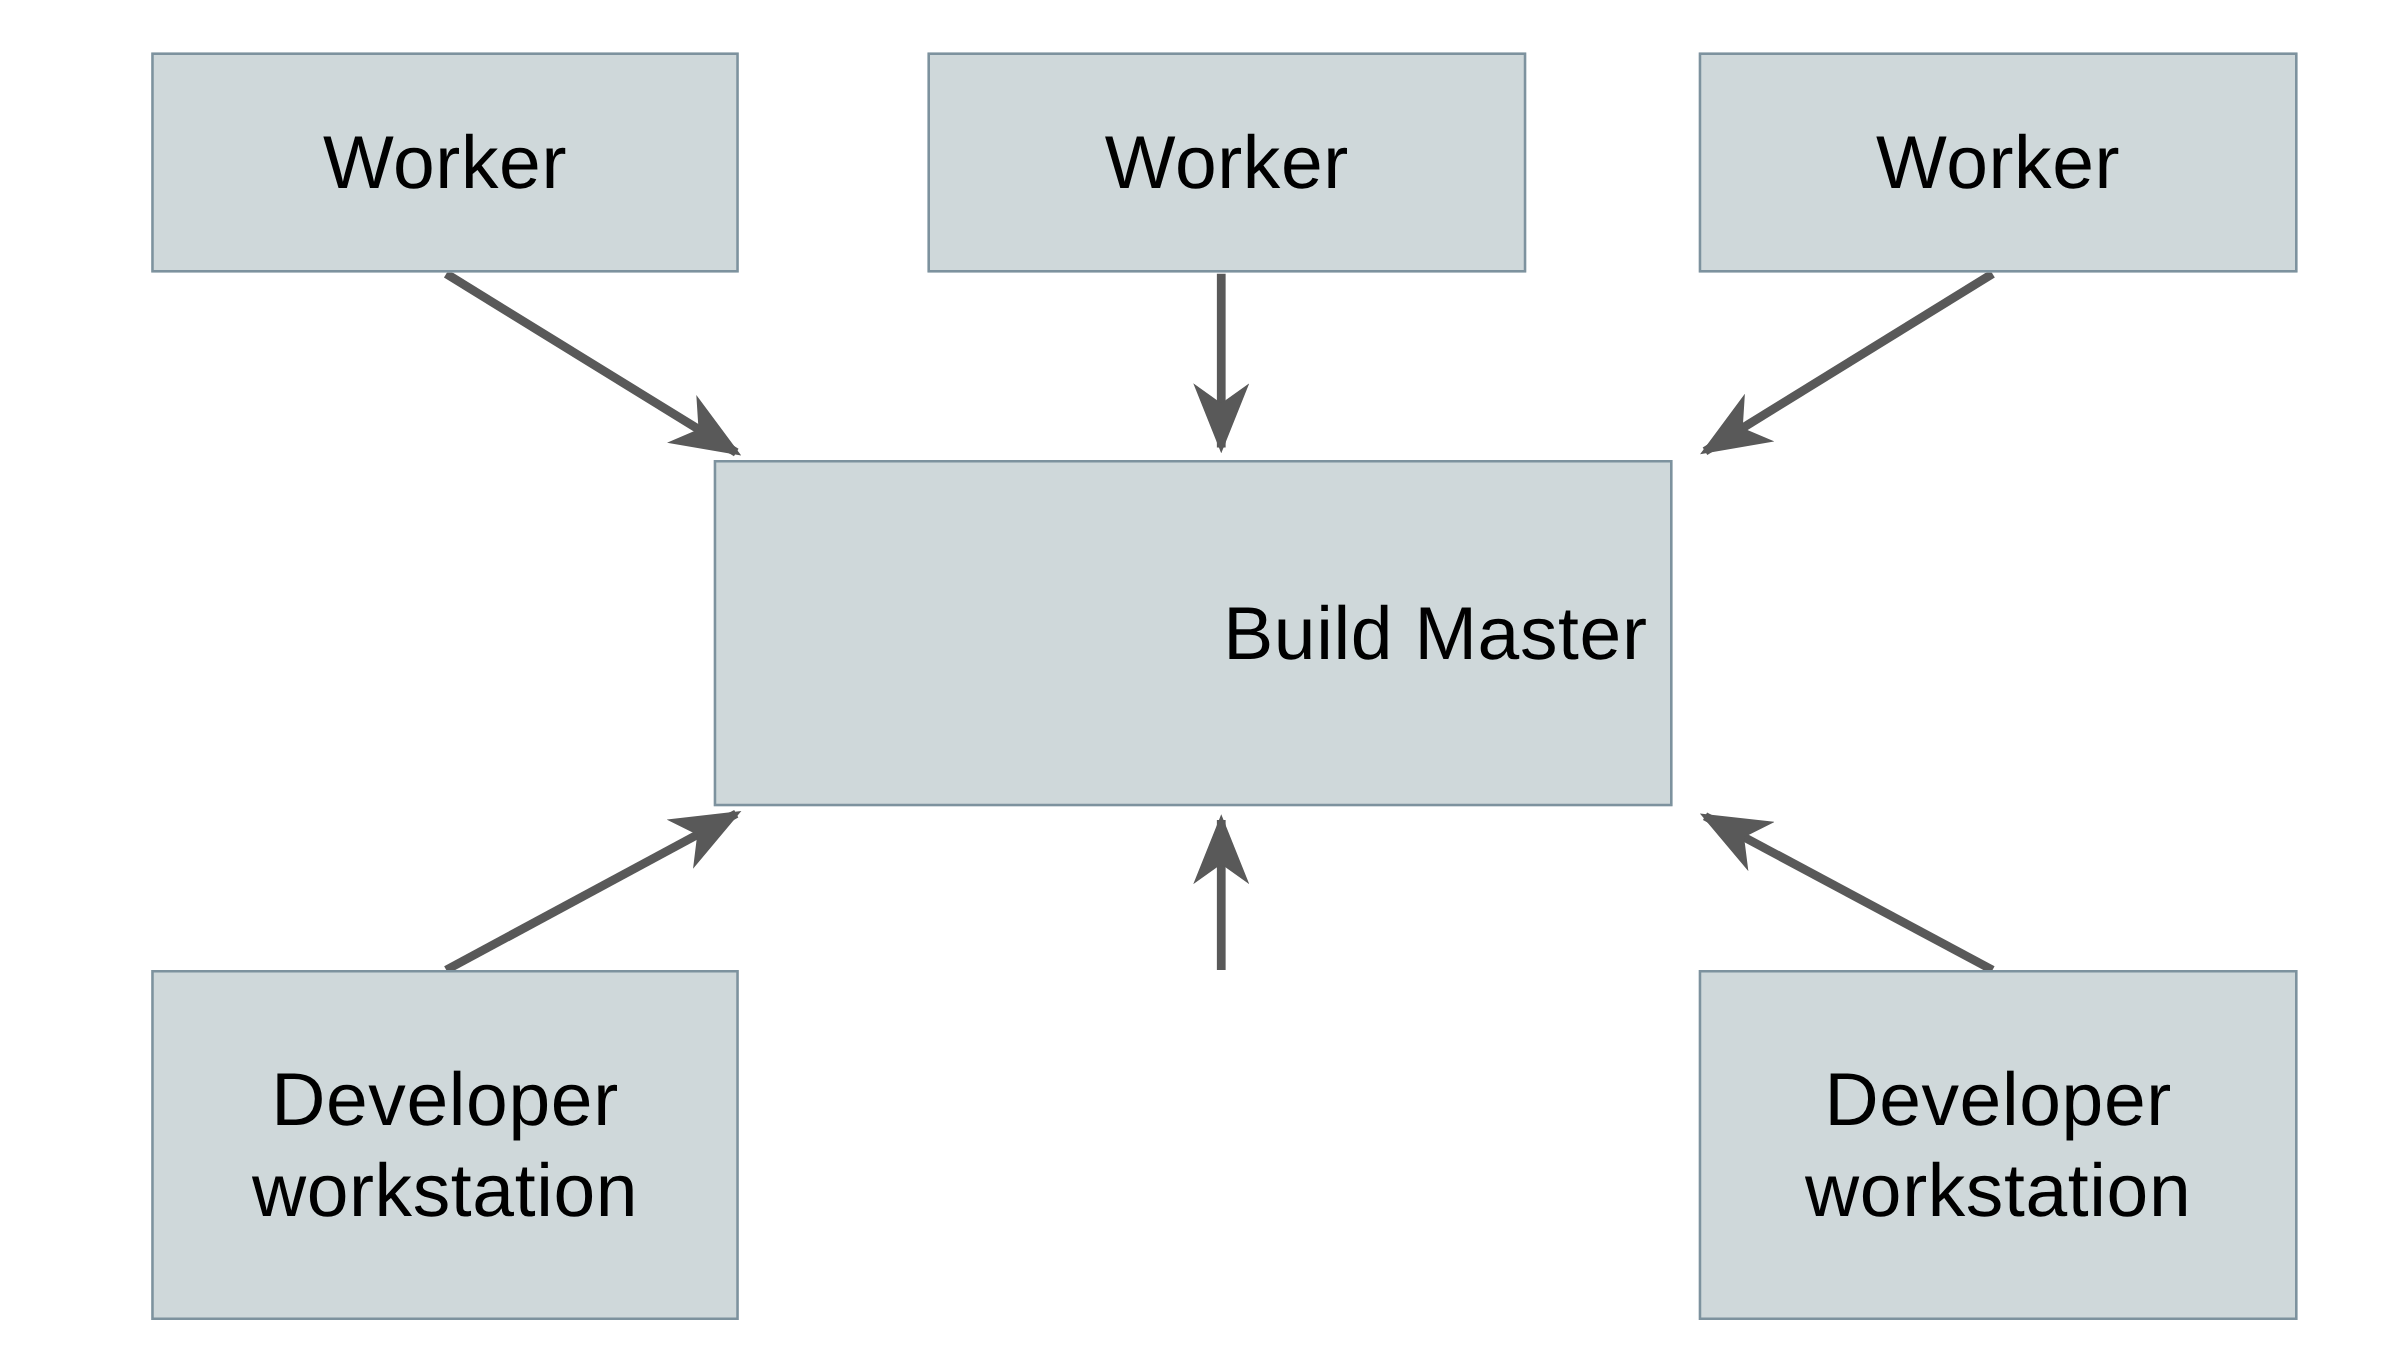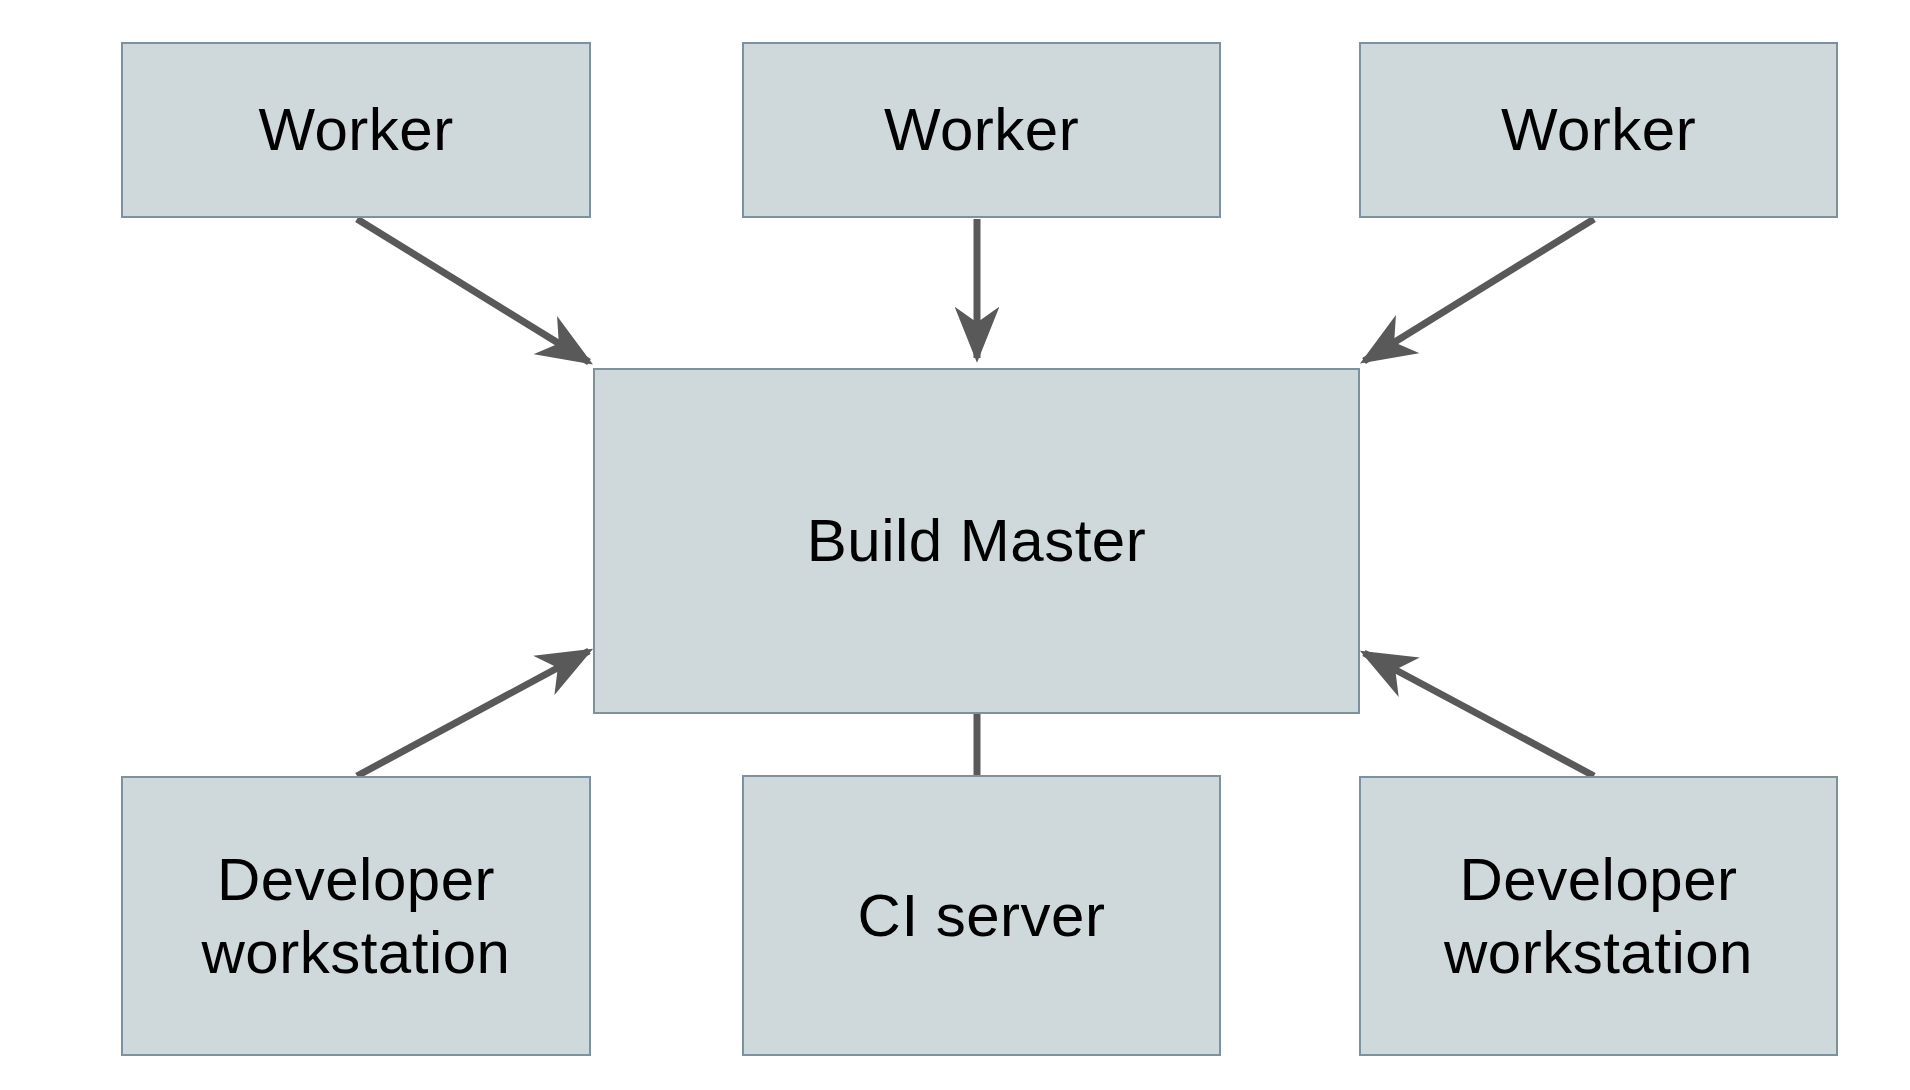--- a/index.html
+++ b/index.html
@@ -30,21 +30,21 @@
     color:var(--text);
     font-size:60px;
     line-height:1.22;
     letter-spacing:0.5px;
   }
   .node .label{display:block;padding:0 18px;}
   
   .n-worker-1      {left:121px;  top:42px;  width:470px; height:176px;}
   .n-worker-2      {left:742px;  top:42px;  width:479px; height:176px;}
   .n-worker-3      {left:1359px; top:42px;  width:479px; height:176px;}
-  .n-build-master  {left:593px;  top:368px; width:767px; height:346px;}
+  .n-build-master  {left:571px;  top:368px; width:767px; height:277px;justify-content:flex-end;}
   .n-devws-1       {left:121px;  top:776px; width:470px; height:280px;}
   .n-ci-server     {left:742px;  top:775px; width:479px; height:281px;}
   .n-devws-2       {left:1359px; top:776px; width:479px; height:280px;}
   .arrow-layer{
     position:absolute;
     left:0; top:0;
     width:1910px;
     height:1090px;
   }
   .arrow-line{
@@ -86,21 +86,18 @@
   </div>
 
   <div class="node n-build-master">
     <span class="label">Build Master</span>
   </div>
 
   <div class="node n-devws-1">
     <span class="label">Developer workstation</span>
   </div>
 
-  <div class="node n-ci-server">
-    <span class="label">CI server</span>
-  </div>
 
   <div class="node n-devws-2">
     <span class="label">Developer workstation</span>
   </div>
 
 </div>
 
 </body></html>

